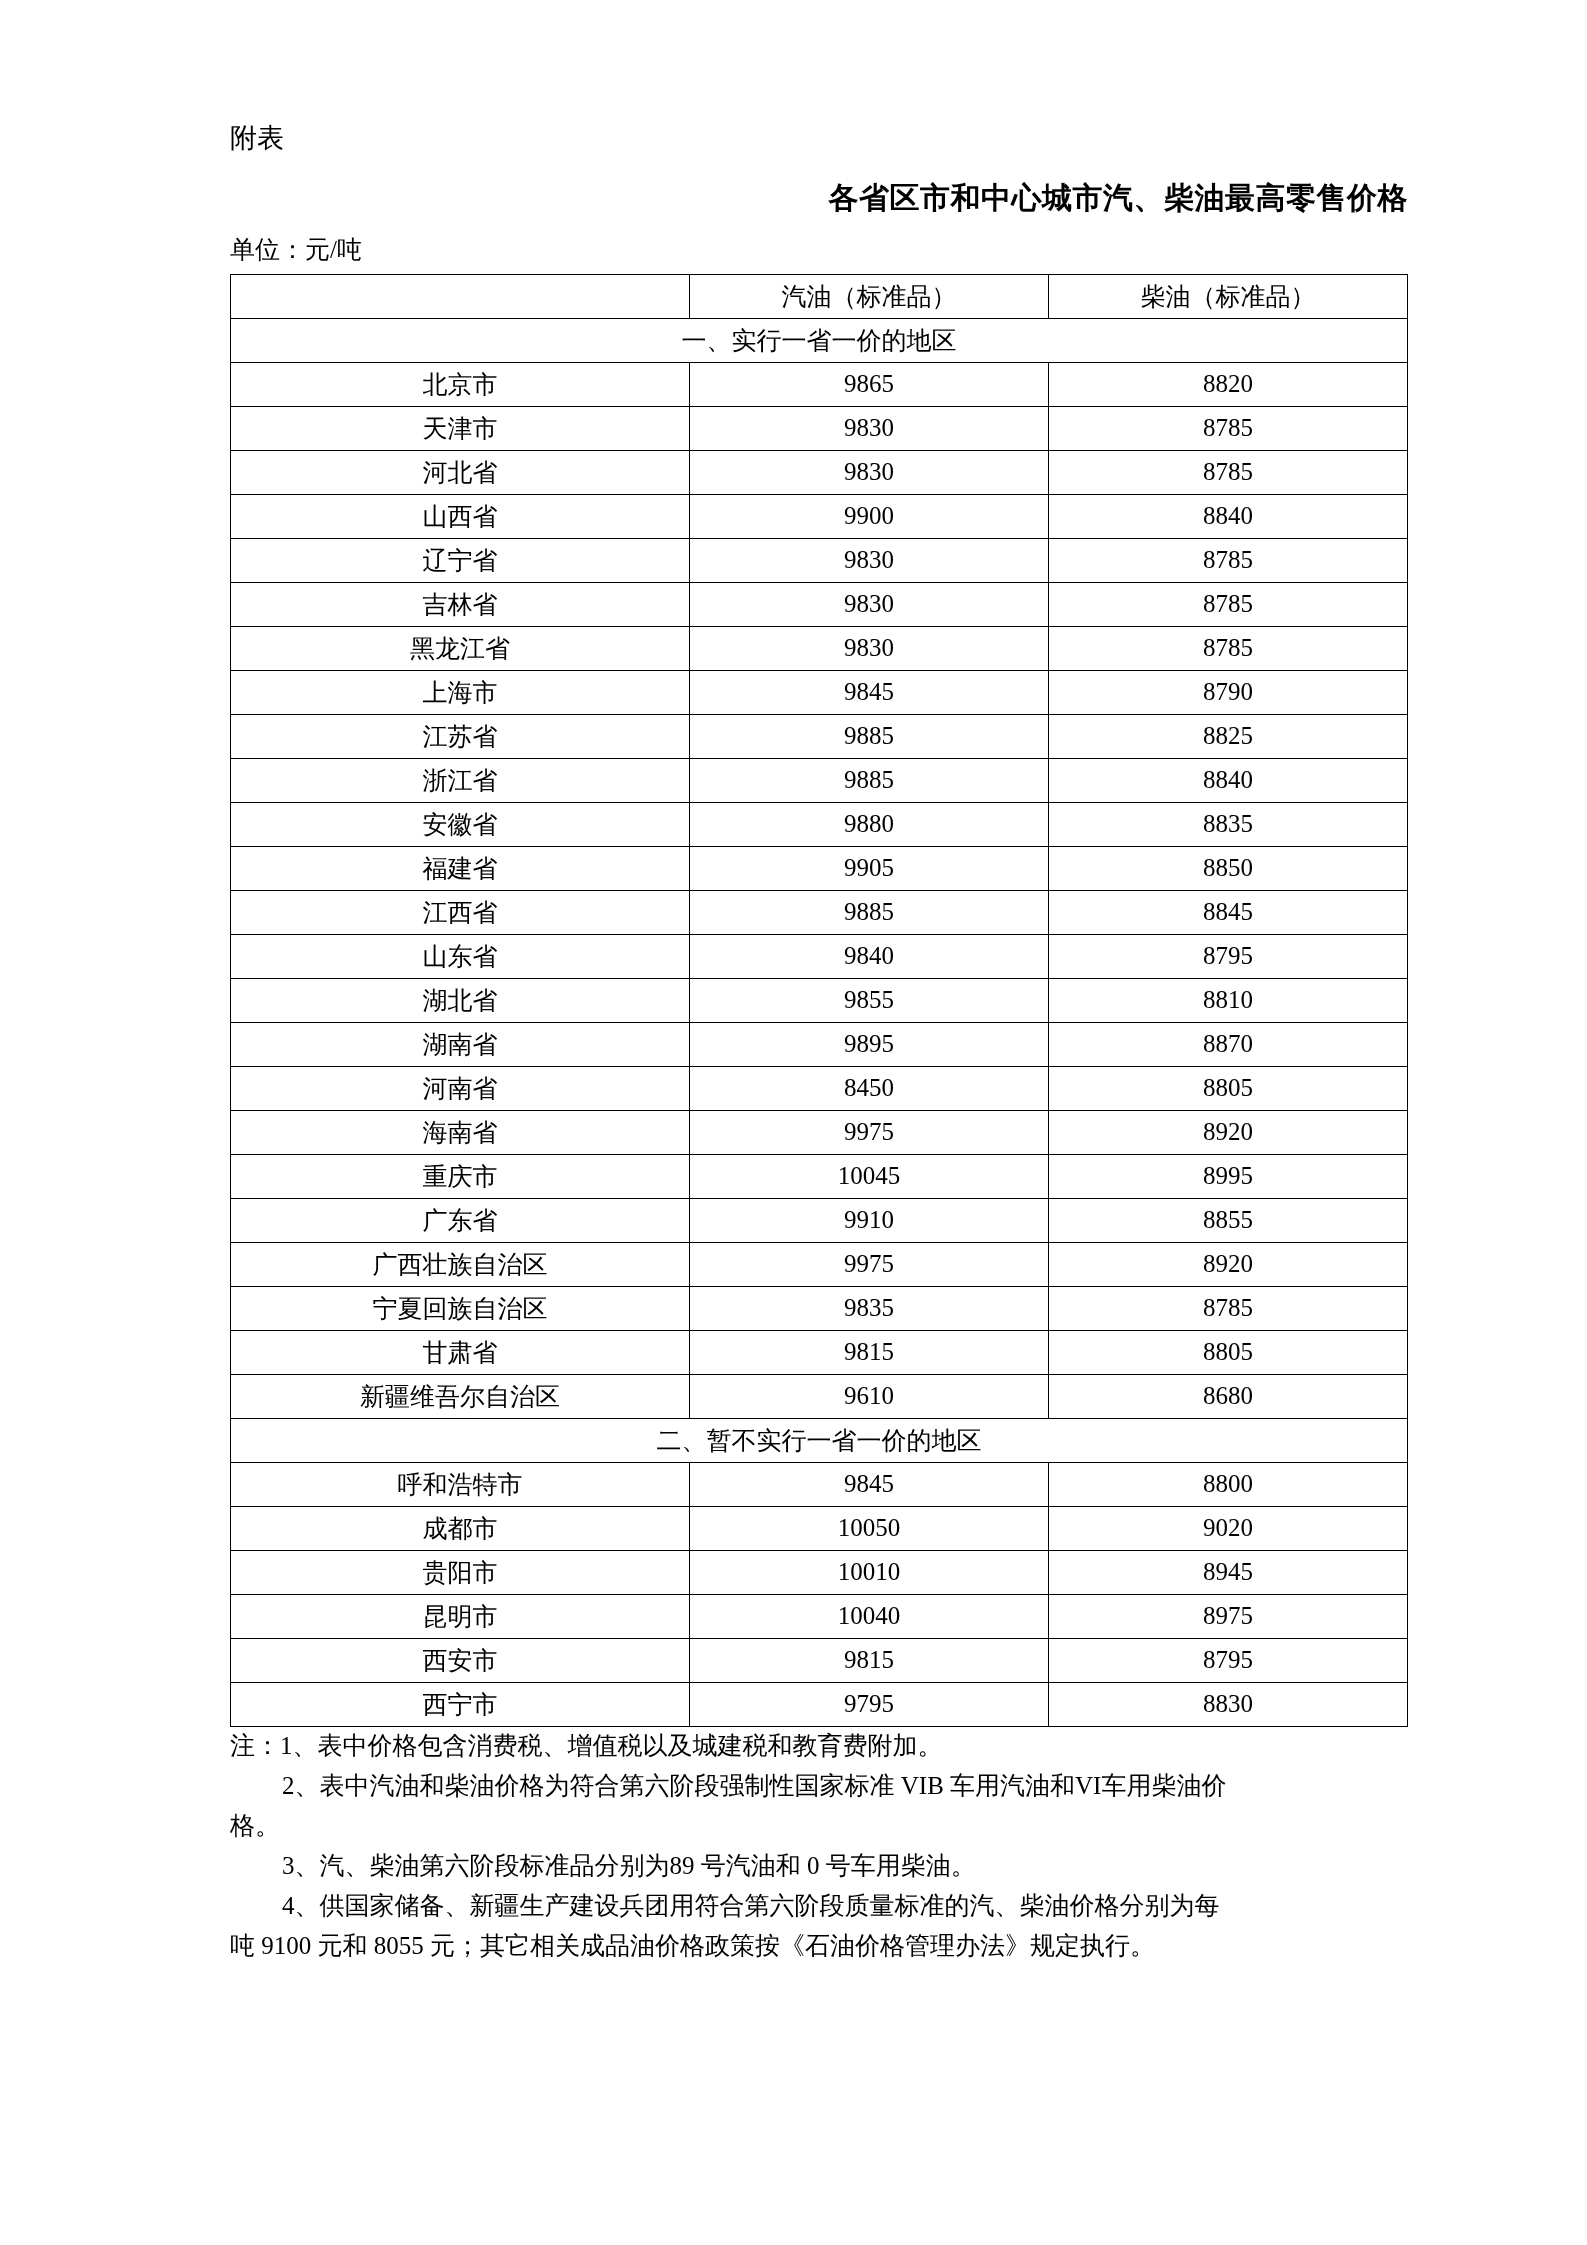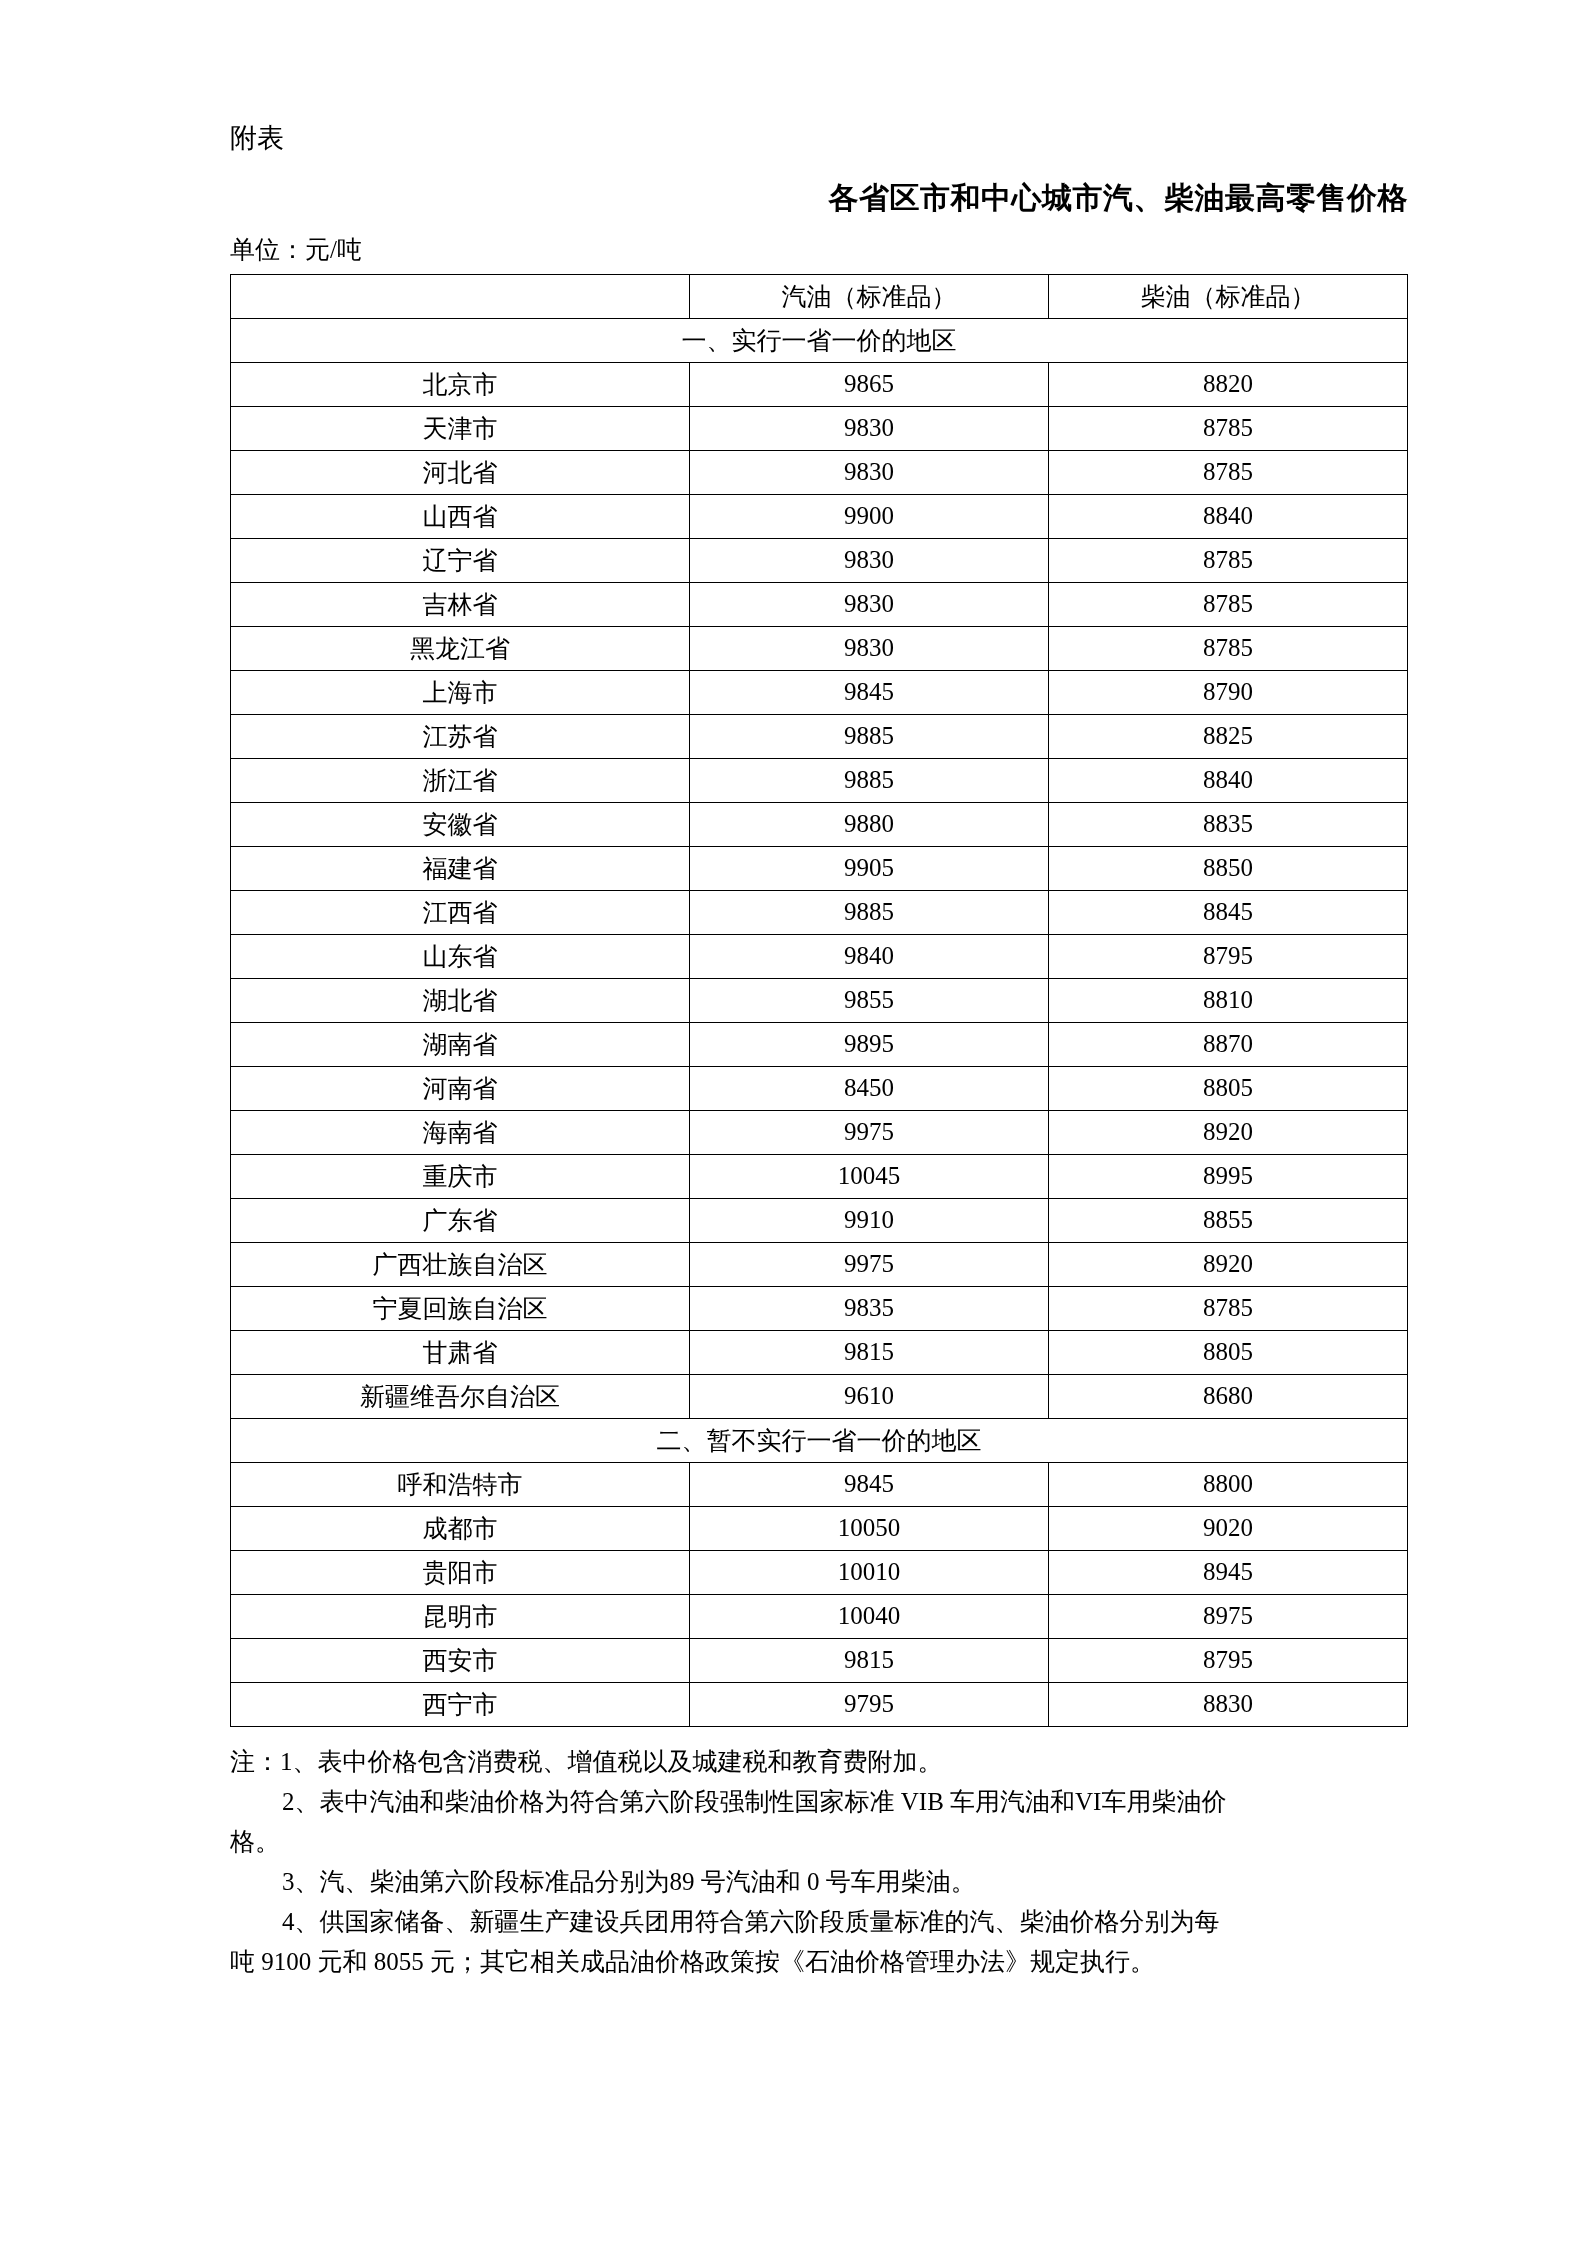--- a/index.html
+++ b/index.html
@@ -57,21 +57,20 @@
   col.c2 { width: 30.5%; }
   col.c3 { width: 30.5%; }
   td.region-name {
     text-align: center;
   }
   td.section-head {
     text-align: left;
     padding-left: 10px;
   }
   .notes {
-    margin-top: 16px;
     font-size: 25px;
     line-height: 1.52;
   }
   .notes p {
     margin: 0 0 2px 0;
     text-indent: 0;
   }
   .notes p.indent {
     text-indent: 52px;
   }

